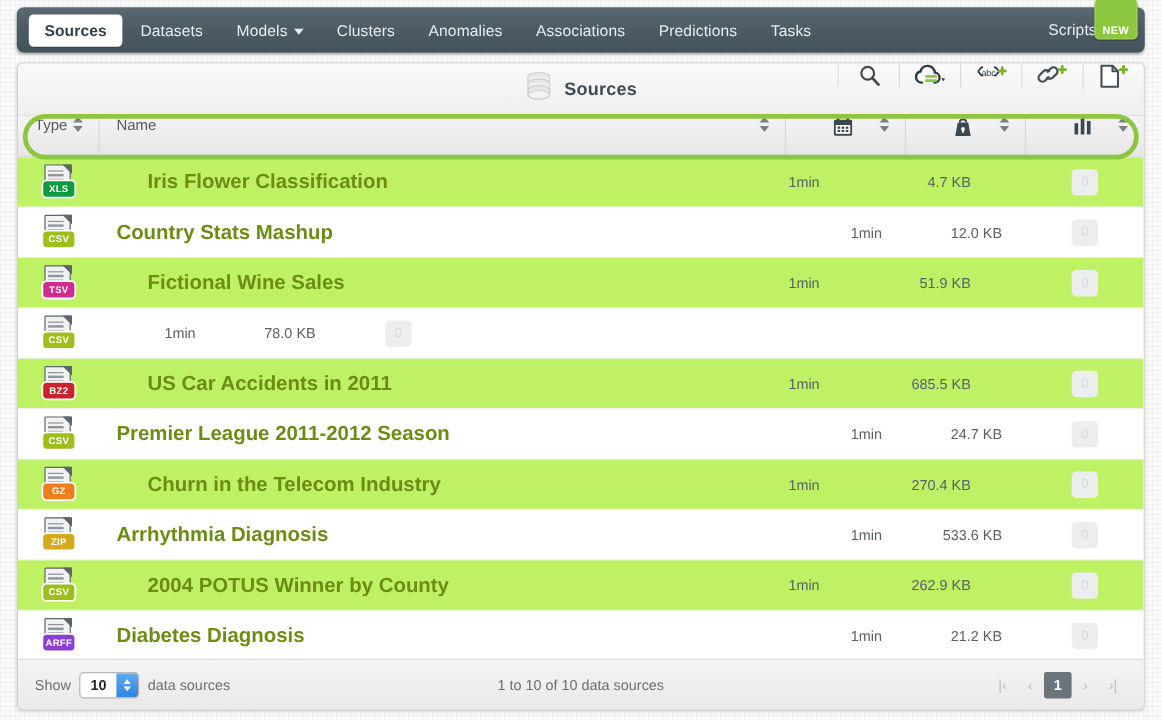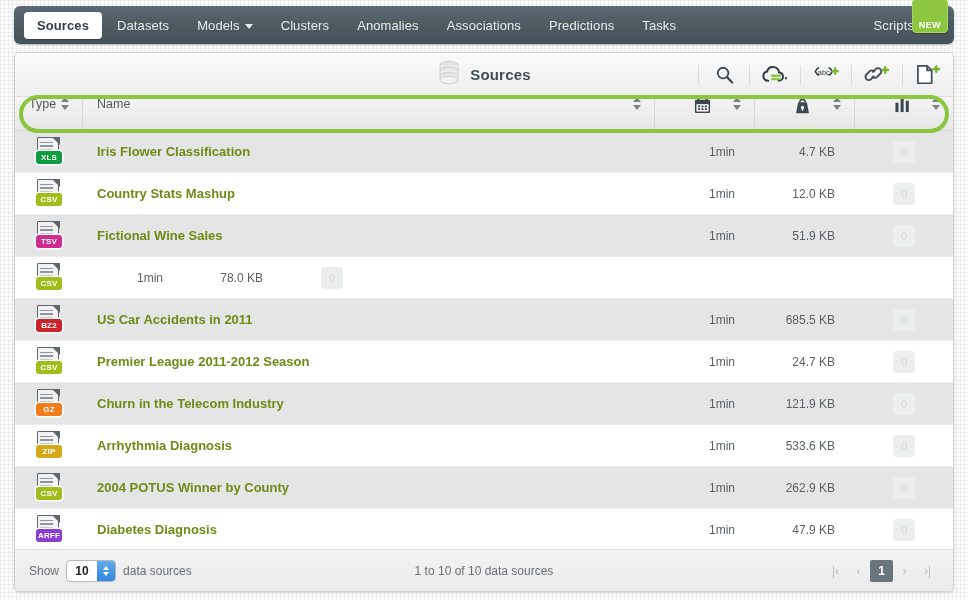--- a/index.html
+++ b/index.html
@@ -106,21 +106,21 @@
     display: flex; align-items: center; justify-content: center;
     gap: 9px;
     pointer-events: none;
   }
   .toolbar-title .label {
     font-size: 15px; font-weight: bold; color: #3e4d57;
     letter-spacing: .2px;
   }
   .toolbar-actions {
     margin-left: auto;
-    display: flex; align-items: center;
+    display: flex; align-items: flex-start;
     height: 100%;
   }
   .tb-btn {
     width: 51px;
     display: flex; align-items: center; justify-content: center;
     border-left: 1px solid #dcdcdc;
     cursor: pointer;
     position: relative;
   }
 
@@ -181,30 +181,30 @@
   }
 
   
   .rows { flex: 1 1 auto; overflow: hidden; }
   .row {
     display: flex; align-items: center;
     height: 42px;
     border-bottom: 1px solid #eeeeee;
     background: #ffffff;
   }
-  .row.alt { background: #e5e5e5; }
+  .row.alt { background: #bef264; gap: 26px; }
 
   .cell-type {
     width: 68px;
     display: flex; align-items: center; justify-content: center;
   }
   .cell-name {
     flex: 1 1 auto;
     padding-left: 14px;
-    font-size: 13px;
+    font-size: 17px;
     font-weight: bold;
     color: #6d8b15;
     cursor: pointer;
     white-space: nowrap; overflow: hidden; text-overflow: ellipsis;
   }
   .cell-date {
     width: 100px; text-align: right; padding-right: 20px;
     font-size: 12px; color: #5b6065;
   }
   .cell-size {
@@ -620,21 +620,21 @@
               <span class="lines">
                 <b></b>
                 <b></b>
                 <b></b>
               </span>
               <span class="tag" style="background: rgb(240, 125, 27);">GZ</span>
             </span>
           </div>
           <div class="cell-name">Churn in the Telecom Industry</div>
           <div class="cell-date">1min</div>
-          <div class="cell-size">121.9 KB</div>
+          <div class="cell-size">270.4 KB</div>
           <div class="cell-bar">
             <span class="zero-chip">0</span>
           </div>
         </div>
         <div class="row">
           <div class="cell-type">
             <span class="ficon">
               <span class="sheet"></span>
               <span class="fold"></span>
               <span class="lines">
@@ -680,21 +680,21 @@
               <span class="lines">
                 <b></b>
                 <b></b>
                 <b></b>
               </span>
               <span class="tag" style="background: rgb(139, 63, 209);">ARFF</span>
             </span>
           </div>
           <div class="cell-name">Diabetes Diagnosis</div>
           <div class="cell-date">1min</div>
-          <div class="cell-size">47.9 KB</div>
+          <div class="cell-size">21.2 KB</div>
           <div class="cell-bar">
             <span class="zero-chip">0</span>
           </div>
         </div>
       </div>
 
     <div class="footer">
       <div class="foot-left">
         <span>Show</span>
         <span class="selectbox">

